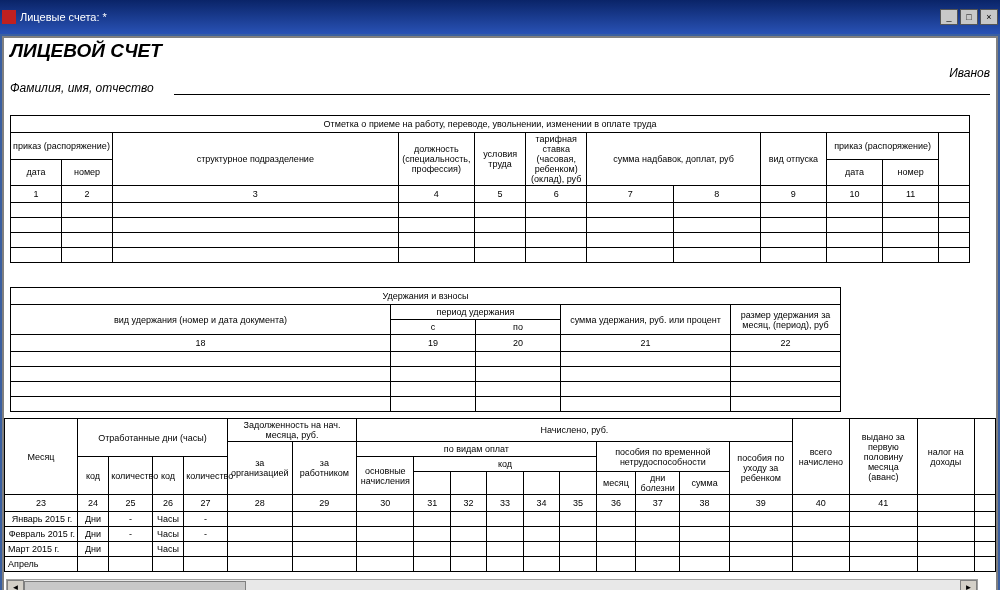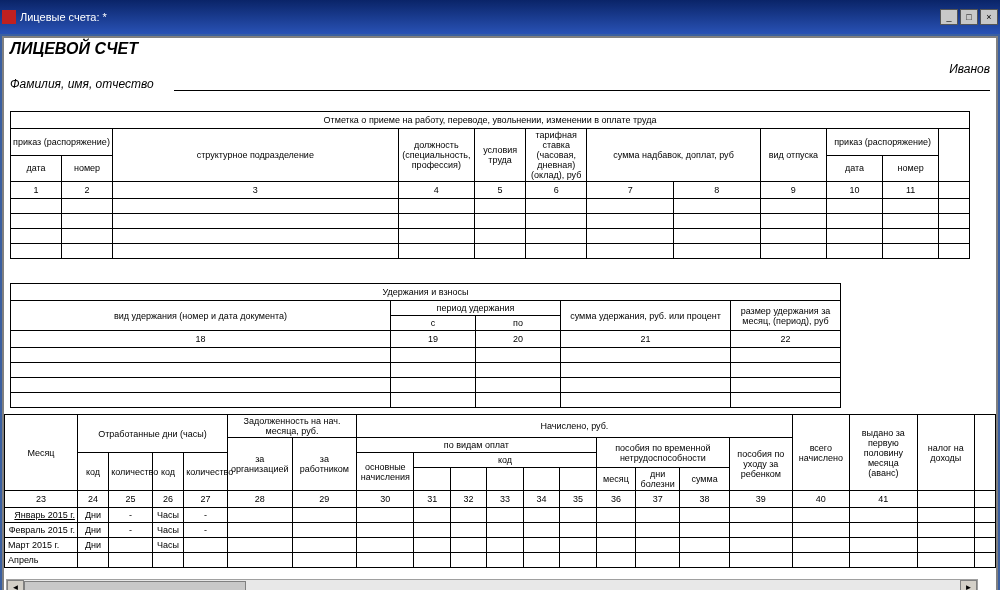--- a/index.html
+++ b/index.html
@@ -1,21 +1,21 @@
 <!DOCTYPE html>
 <html><head>
 <meta charset="utf-8">
 <style>
 html,body{margin:0;padding:0;font-family:Arial,Helvetica,sans-serif;font-size:10px;background:#3a5fa0;width:1000px;height:590px;overflow:hidden}
 .titlebar{height:34px;background:linear-gradient(#0a2468,#2952b5);color:#fff;display:flex;align-items:center;padding:0 2px;font-size:11px}
 .titlebar .ico{width:14px;height:14px;background:#c02020;margin-right:4px;display:inline-block}
 .titlebar .spacer{flex:1}
 .winbtn{width:16px;height:14px;background:#c8c8c8;border:1px solid #555;margin-left:2px;display:flex;align-items:center;justify-content:center;font-size:9px;color:#000}
 .workspace{background:#fff;border:2px solid #808080;margin:2px;height:560px;overflow:hidden;position:relative}
-h2.pagetitle{font-size:16px;font-weight:bold;margin:2px 0 4px 6px;font-style:italic}
+h2.pagetitle{font-size:19px;font-weight:bold;margin:2px 0 4px 6px;font-style:italic}
 .fio-line{display:flex;align-items:flex-end;font-style:italic;margin:0 6px 20px 6px}
 .fio-line .lbl{font-size:12px;margin-right:20px}
 .fio-line .val{flex:1;border-bottom:1px solid #000;text-align:right;font-size:12px;padding-bottom:14px}
 table{border-collapse:collapse}
 td,th{border:1px solid #000;font-size:9px;text-align:center;padding:1px 2px;vertical-align:middle;font-weight:normal}
 .sec1{margin:0 6px}
 .t1 td,.t1 th{height:12px}
 .t1 .hd{font-size:9px}
 .captionrow td{height:14px}
 .numrow td{height:14px}
@@ -65,21 +65,21 @@
     </colgroup>
     <tbody>
           <tr class="captionrow">
             <td colspan="12">Отметка о приеме на работу, переводе, увольнении, изменении в оплате труда</td>
           </tr>
     <tr>
       <td colspan="2" rowspan="1" class="hd">приказ (распоряжение)</td>
       <td rowspan="2" class="hd">структурное подразделение</td>
       <td rowspan="2" class="hd">должность (специальность, профессия)</td>
       <td rowspan="2" class="hd">условия труда</td>
-      <td rowspan="2" class="hd">тарифная ставка (часовая, дневная) (оклад), руб</td>
+      <td rowspan="2" class="hd">тарифная ставка (часовая, ребенком) (оклад), руб</td>
       <td colspan="2" rowspan="2" class="hd">сумма надбавок, доплат, руб</td>
       <td rowspan="2" class="hd">вид отпуска</td>
       <td colspan="2" class="hd">приказ (распоряжение)</td>
       <td rowspan="2"></td>
     </tr>
     <tr>
       <td class="hd">дата</td>
       <td class="hd">номер</td>
       <td class="hd">дата</td>
       <td class="hd">номер</td>
@@ -300,21 +300,21 @@
       <td>38</td>
       <td>39</td>
       <td>40</td>
       <td>41</td>
       <td></td>
             <td></td>
     </tr>
     </tbody>
         <tbody id="month-rows">
           <tr class="datarow">
-            <td style="text-align: right; padding-left: 4px; text-decoration: underline;">Январь 2015 г.</td>
+            <td style="text-align: center; padding-left: 4px;">Январь 2015 г.</td>
             <td>Дни</td>
             <td>-</td>
             <td>Часы</td>
             <td>-</td>
             <td></td>
             <td></td>
             <td></td>
             <td></td>
             <td></td>
             <td></td>

